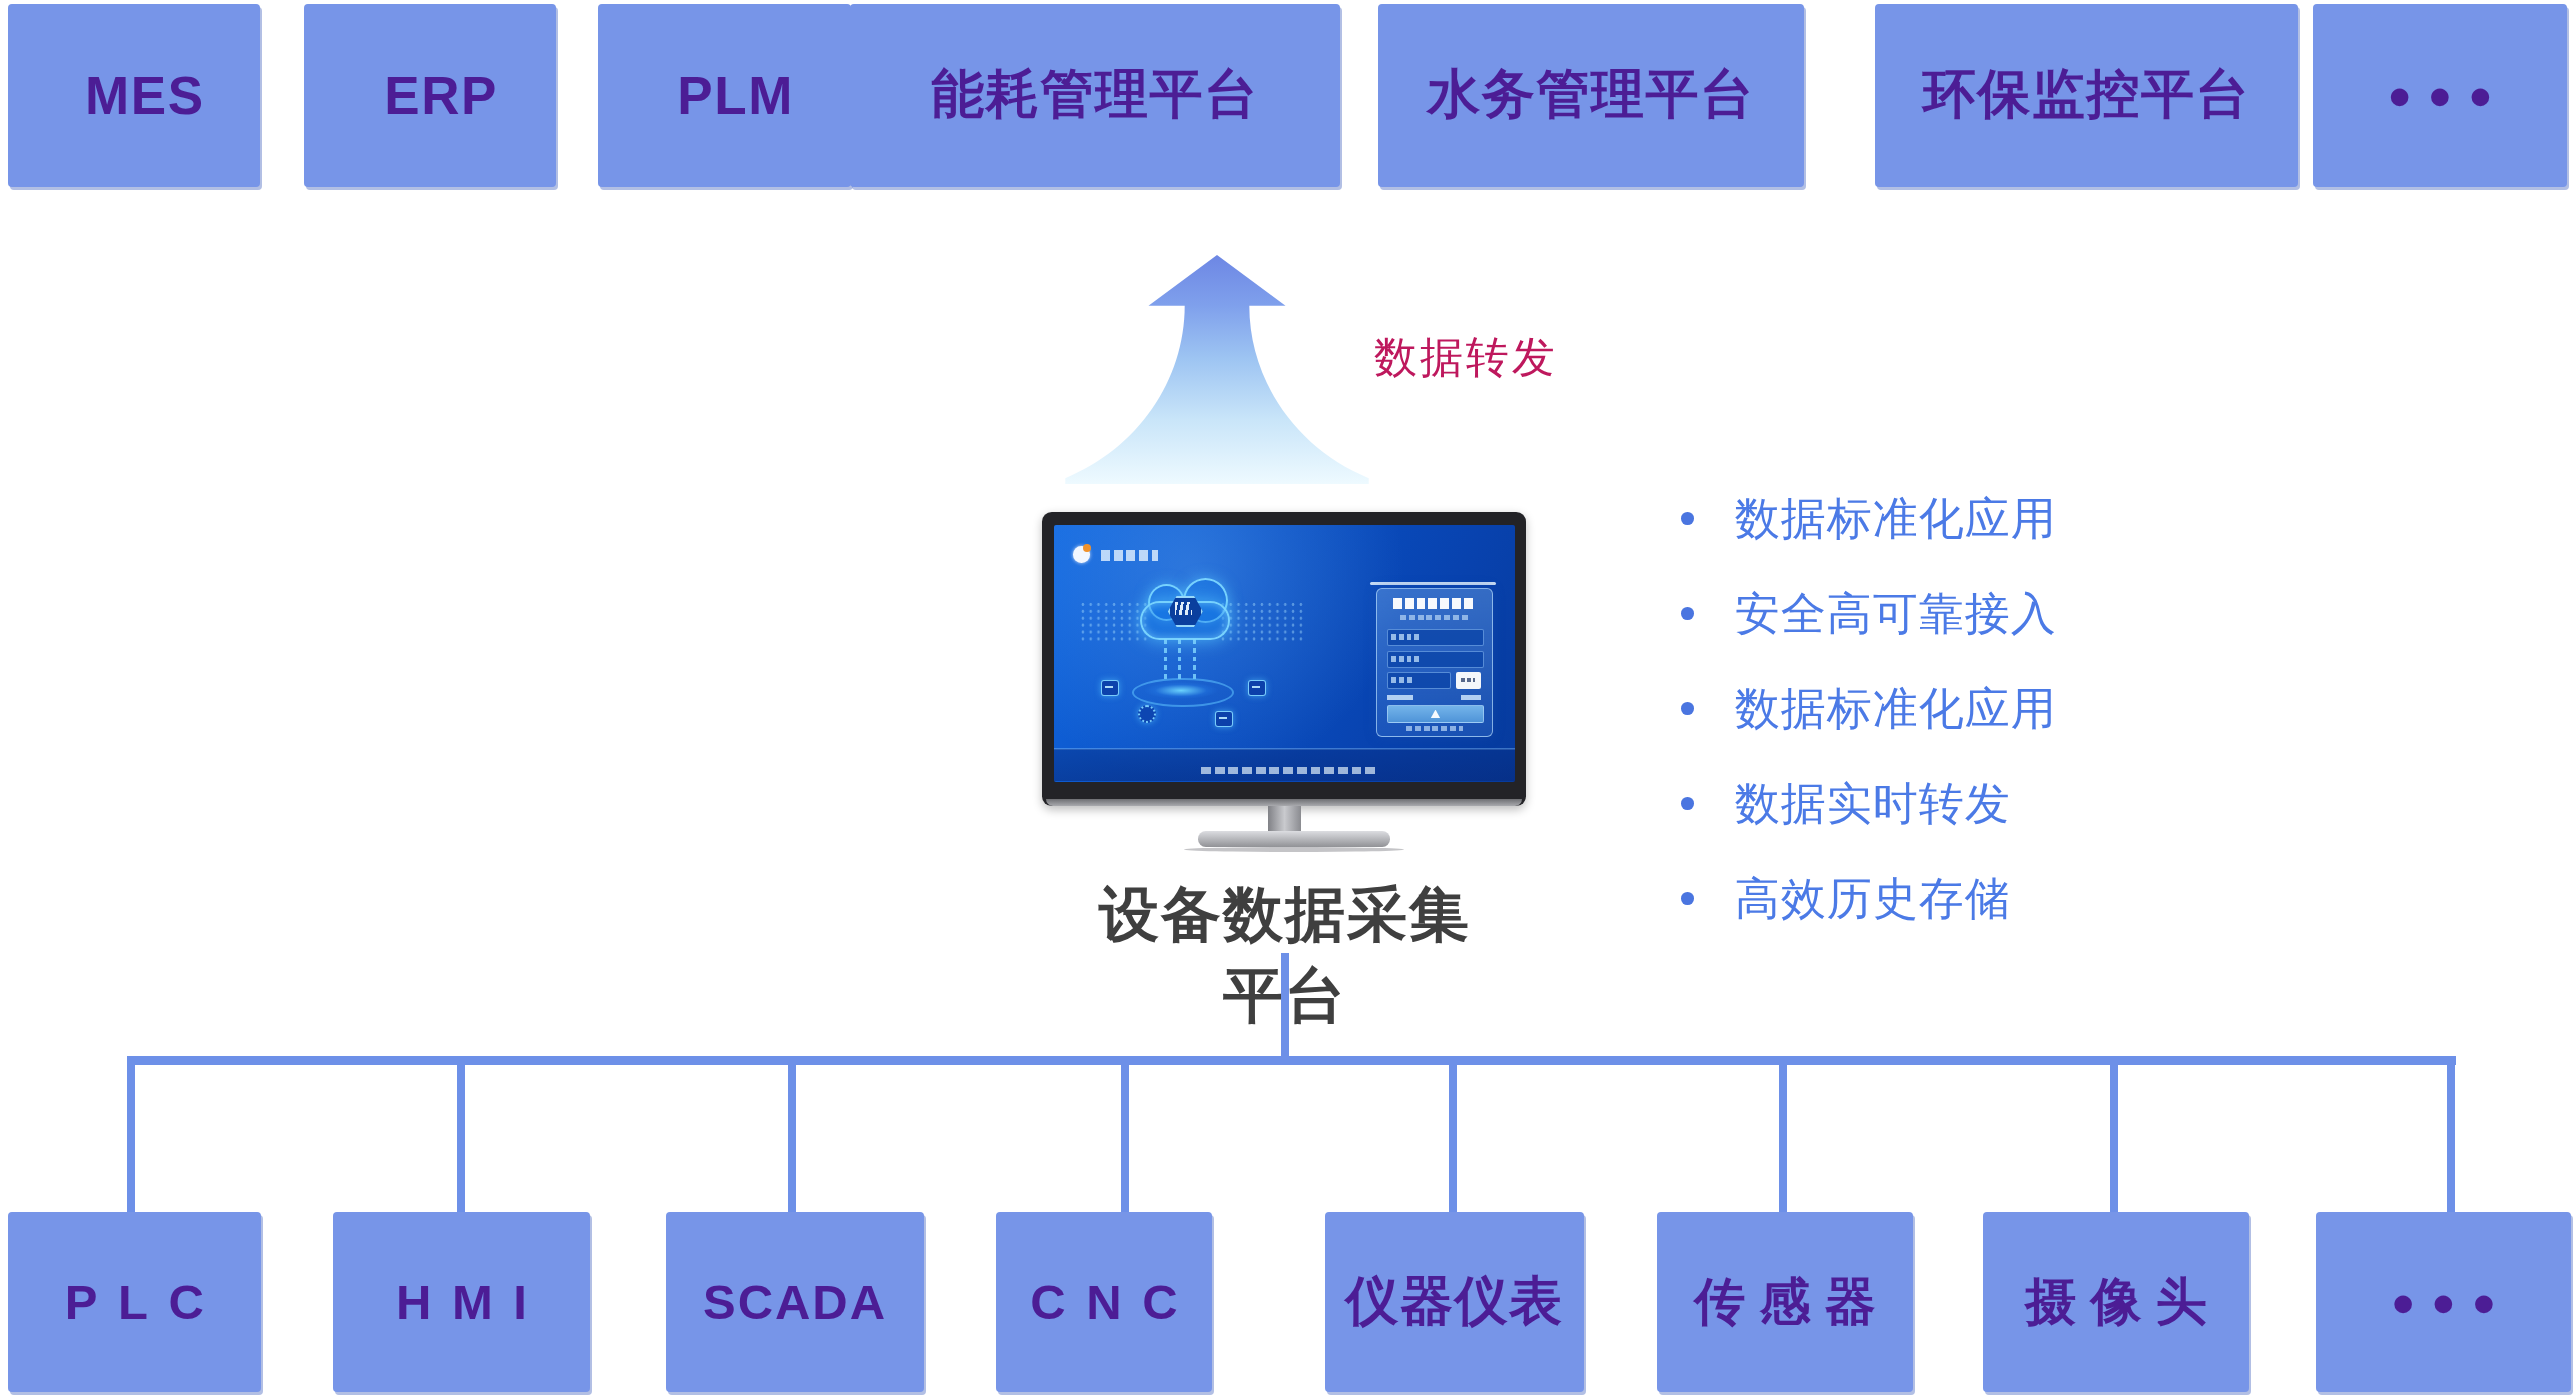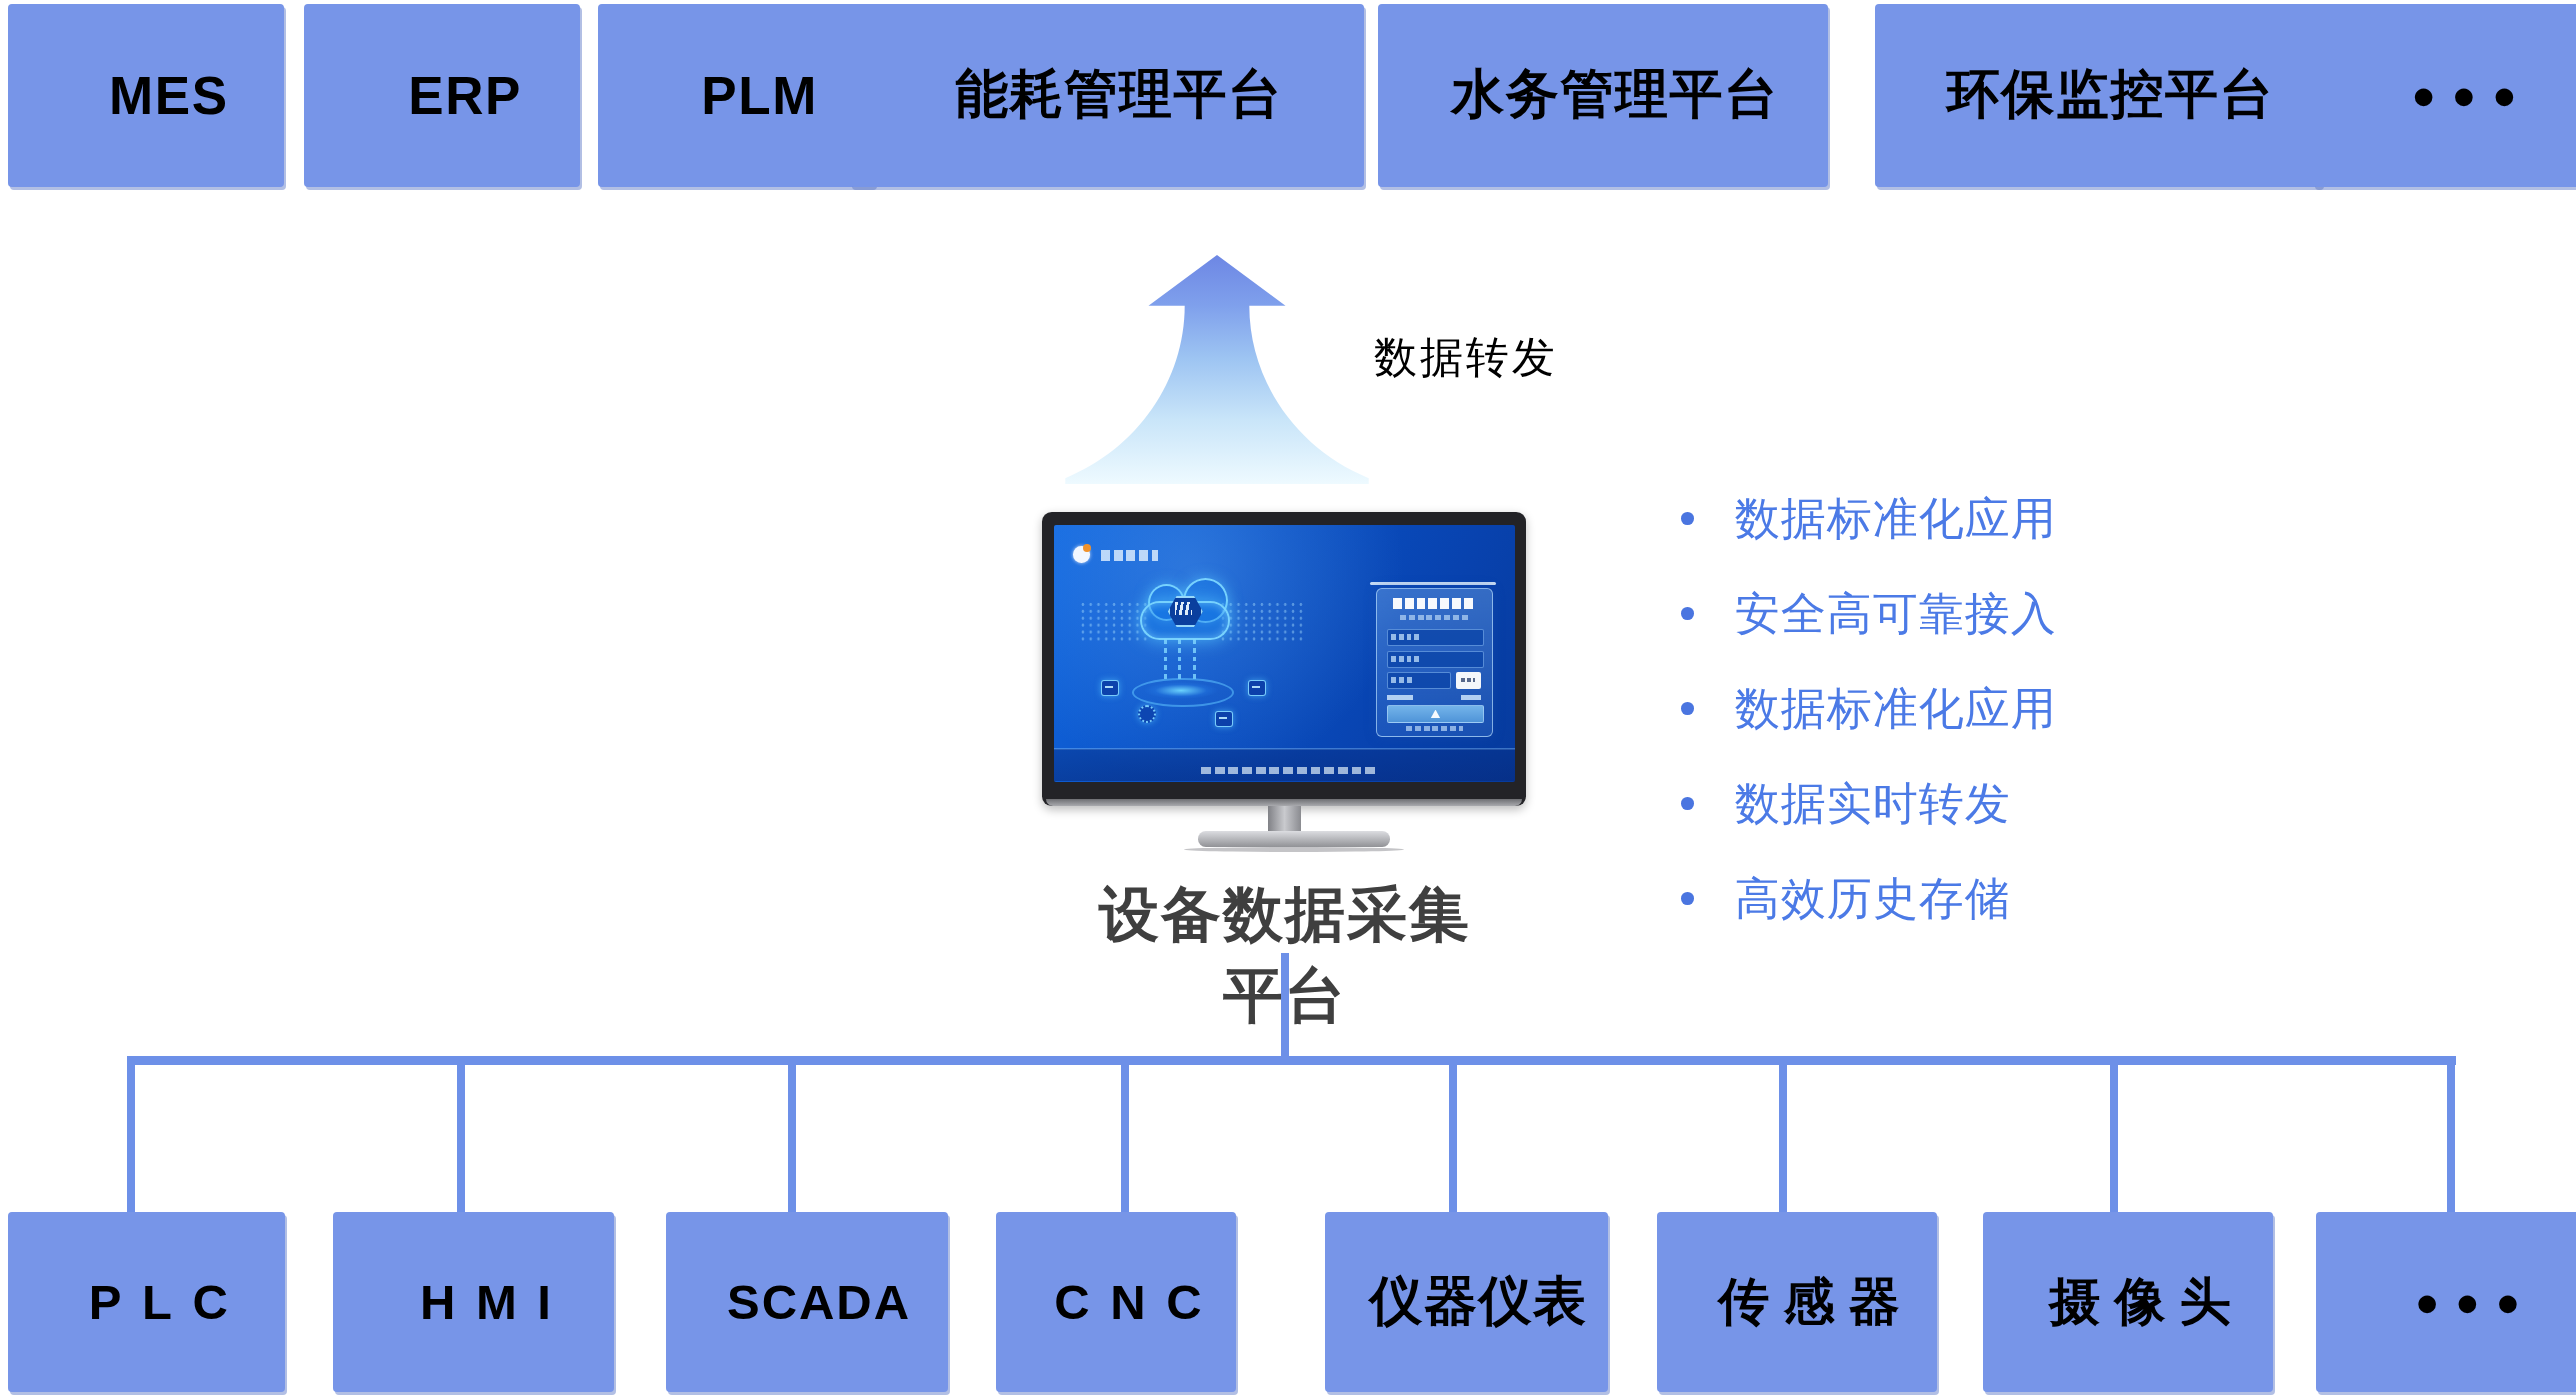--- a/index.html
+++ b/index.html
@@ -3,35 +3,35 @@
 <meta charset="utf-8">
 <style>
   html,body{margin:0;padding:0;background:#ffffff;}
   #canvas{
     position:relative;width:2576px;height:1396px;overflow:hidden;background:#ffffff;
     font-family:"Liberation Sans","DejaVu Sans",sans-serif;
   }
   
   .node{
     position:absolute;display:flex;align-items:center;justify-content:center;
-    background:#7795e8;color:#000000;font-weight:bold;
-    border-radius:3.9px;box-shadow:2px 2.9px 0 rgba(84,112,196,.45);padding-left:24px;
+    background:#7795e8;color:#4c1d95;font-weight:bold;
+    border-radius:3.9px;box-shadow:2px 2.9px 0 rgba(84,112,196,.45);
   }
   .toprow .node, .node.top{top:3.9px;height:183px;}
   .node.bottom{top:1212px;height:180px;}
   .lat{font-size:49px;letter-spacing:.42em;text-indent:.42em;}
   .lat-tight{font-size:49px;letter-spacing:.04em;}
   .cjk{font-size:53px;letter-spacing:.03em;}
   .cjk-sp{font-size:51px;letter-spacing:.28em;text-indent:.28em;}
   .dots{font-size:41px;letter-spacing:.38em;text-indent:.38em;line-height:1;}
   
   .conn{position:absolute;background:#6d90e8;}
   
   #up-arrow{position:absolute;left:1065px;top:253px;}
-  .arrow-caption{position:absolute;left:1374px;top:329px;font-size:43px;color:#000000;
+  .arrow-caption{position:absolute;left:1374px;top:329px;font-size:43px;color:#be185d;
     font-weight:500;letter-spacing:2.9px;}
   .monitor-caption{position:absolute;left:1089px;top:875px;width:392px;text-align:center;
     font-size:60px;font-weight:600;color:#3f3f3f;letter-spacing:2px;}
   
   .features{position:absolute;left:1681px;top:471px;}
   .feature{display:flex;align-items:center;height:95px;}
   .feature .dot{width:12.7px;height:12.7px;border-radius:50%;background:#4a75e0;margin-right:41px;flex:none;}
   .feature .txt{font-size:45px;color:#4b7ae6;letter-spacing:1px;white-space:nowrap;}
   
   .monitor{position:absolute;left:1042px;top:512px;width:484px;height:294px;

